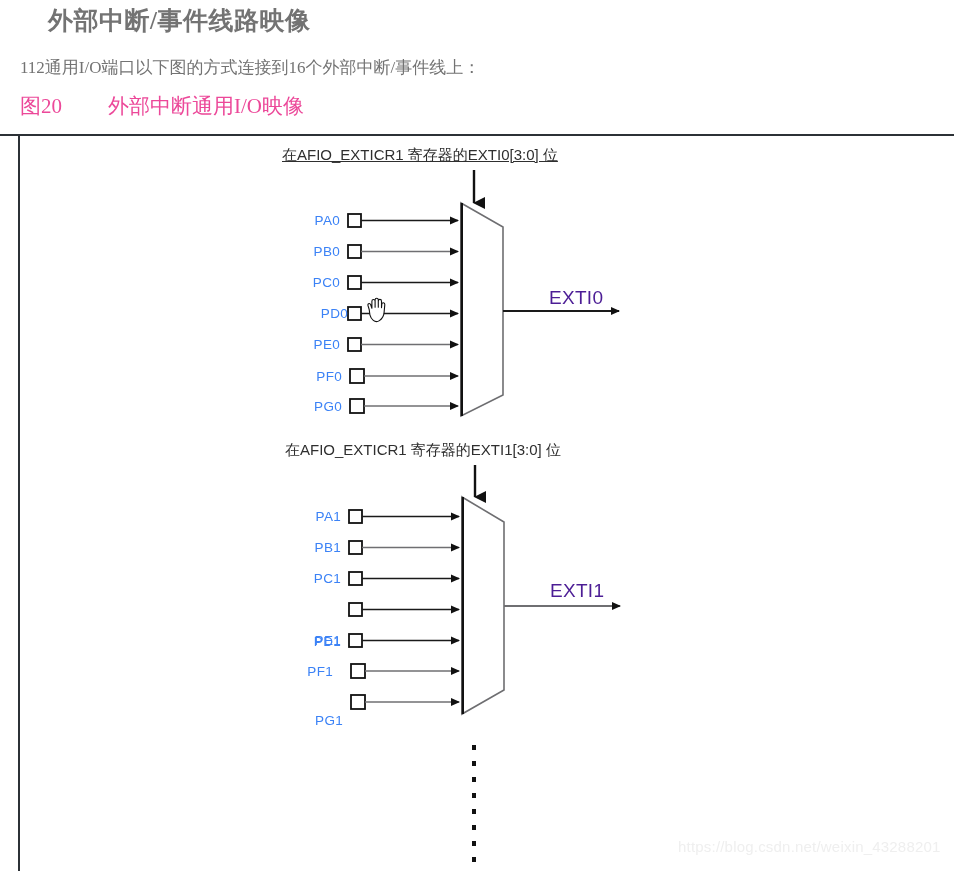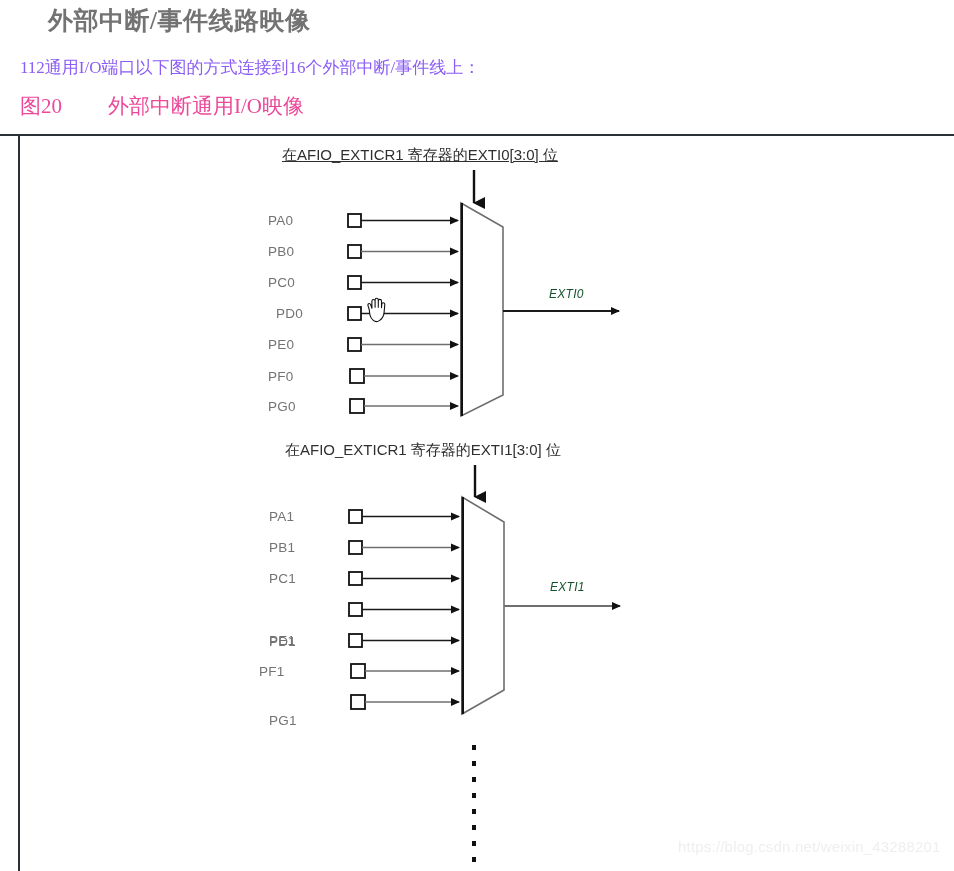--- a/index.html
+++ b/index.html
@@ -27,21 +27,21 @@
     letter-spacing: 0.5px;
     color: #737373;
     white-space: nowrap;
   }
   #intro-line {
     position: absolute;
     left: 20px;
     top: 56px;
     font-family: "Liberation Serif", "DejaVu Serif", serif;
     font-size: 17px;
-    color: #8b5cf6;
+    color: #737373;
     white-space: nowrap;
   }
   #figure-caption {
     position: absolute;
     left: 20px;
     top: 92px;
     font-family: "Liberation Serif", "DejaVu Serif", serif;
     font-size: 21px;
     color: #ec4899;
     white-space: nowrap;
@@ -83,31 +83,31 @@
   .sel-label {
     position: absolute;
     font-size: 15px;
     color: #2f2f2f;
     white-space: nowrap;
     font-family: "Liberation Sans", "DejaVu Sans", sans-serif;
   }
   .port-label {
     position: absolute;
     font-size: 13.5px;
-    color: #737373;
-    white-space: nowrap;
+    color: #3b82f6;
+    white-space: nowrap;
+    text-align: right;
     letter-spacing: 0.3px;
   }
   .out-label {
     position: absolute;
-    font-size: 12px;
-    color: #14532d;
+    font-size: 19px;
+    color: #4c1d95;
     white-space: nowrap;
     letter-spacing: 0.3px;
-    font-style: italic;
   }
 
   
   #hand-cursor {
     position: absolute;
     left: 364px;
     top: 296px;
     width: 26px;
     height: 28px;
   }

